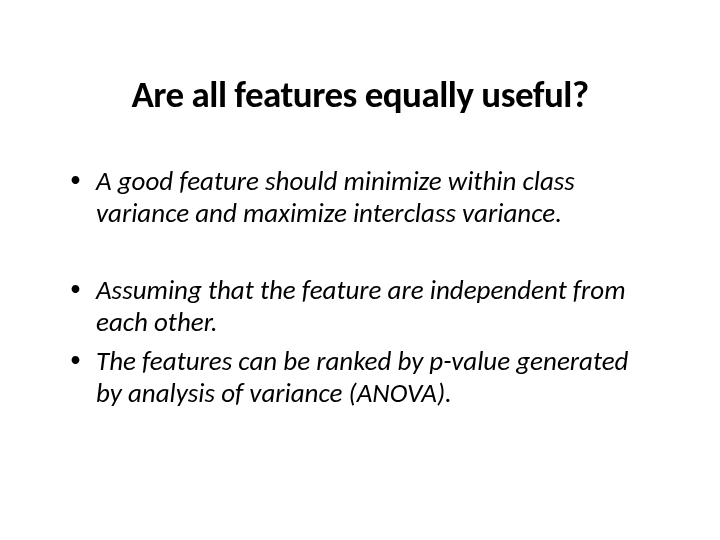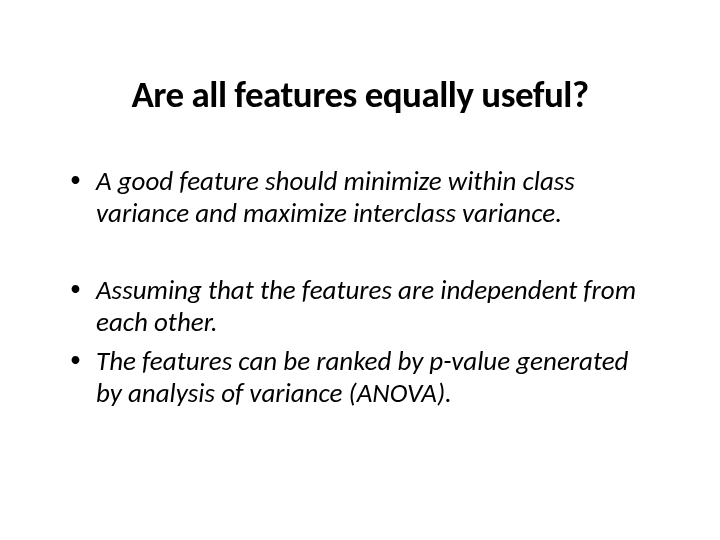--- a/index.html
+++ b/index.html
@@ -58,20 +58,20 @@
 <div class="slide">
   <h1 class="title">Are all features equally useful?</h1>
   <div class="content">
     <div class="bullet-item">
       <span class="bullet-marker">•</span>
       <span class="bullet-text">A good feature should minimize within class variance and maximize interclass variance.</span>
     </div>
     <div class="gap"></div>
     <div class="bullet-item">
       <span class="bullet-marker">•</span>
-      <span class="bullet-text">Assuming that the features are independent from each other.</span>
+      <span class="bullet-text">Assuming that the feature are independent from each other.</span>
     </div>
     <div class="bullet-item">
       <span class="bullet-marker">•</span>
       <span class="bullet-text">The features can be ranked by p-value generated by analysis of variance (ANOVA).</span>
     </div>
   </div>
 </div>
 
 </body></html>

